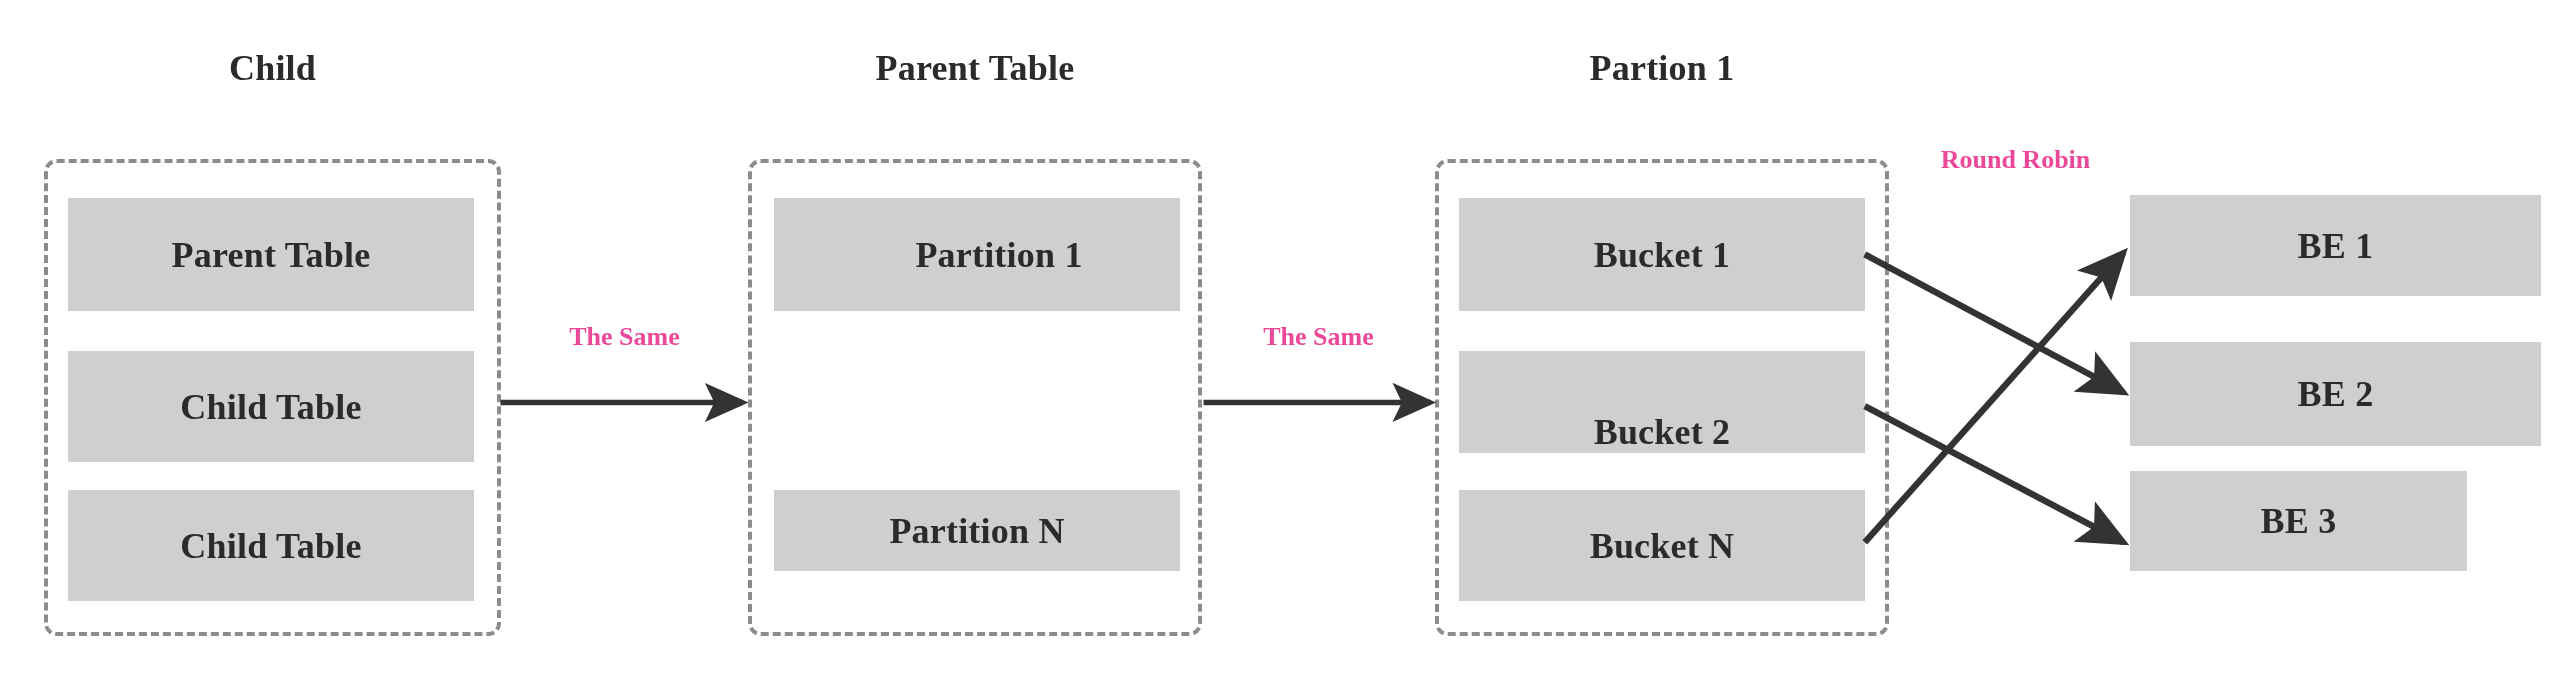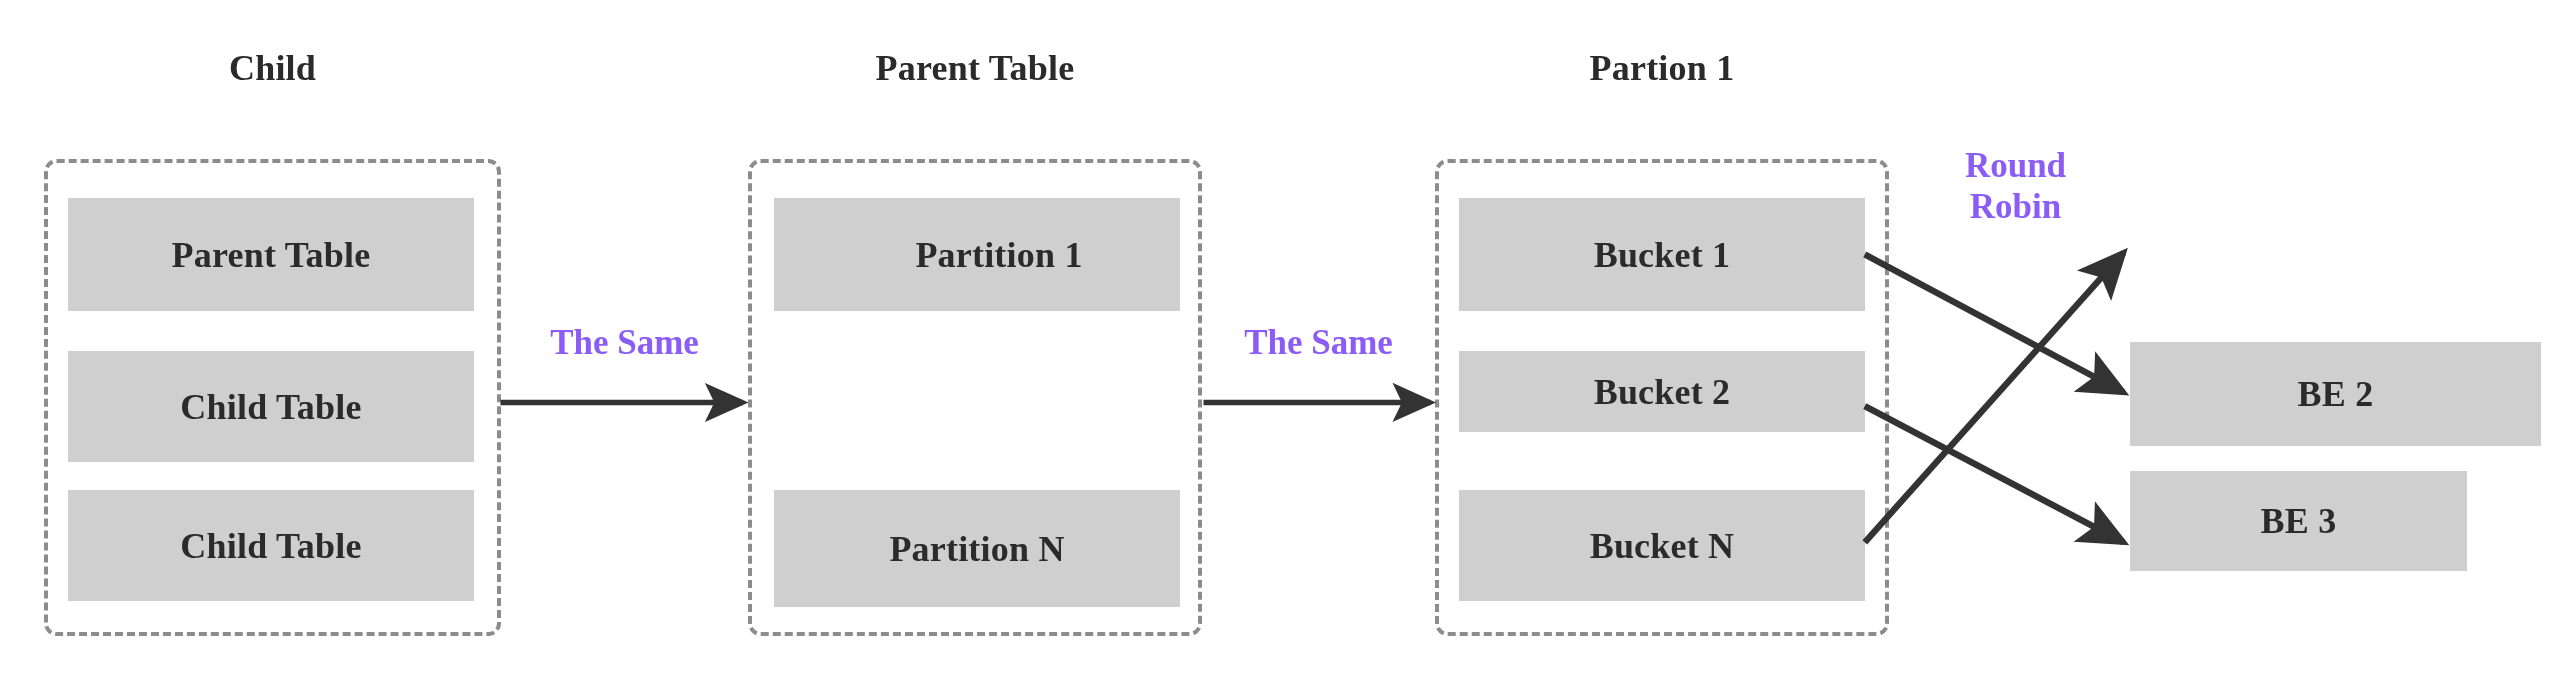--- a/index.html
+++ b/index.html
@@ -41,23 +41,23 @@
   }
   .item-box span {
     font-size: 36px;
     font-weight: bold;
     color: #2b2b2b;
     white-space: nowrap;
     letter-spacing: 0.2px;
   }
   .edge-label {
     position: absolute;
-    font-size: 35px;
+    font-size: 26px;
     font-weight: bold;
-    color: #8b5cf6;
+    color: #ec4899;
     text-align: center;
     white-space: nowrap;
     line-height: 1.18;
   }
   .edge-label.two-line {
     white-space: normal;
     width: 173px;
   }
   svg.arrows {
     position: absolute;
@@ -89,42 +89,45 @@
 
   <div class="edge-label" style="left:502px; top:322px; width:245px;">The Same</div>
 
   <div class="col-title" style="left:748px; top:47px; width:454px;">Parent Table</div>
 
   <div class="dashed-group" style="left:748px; top:159px; width:454px; height:477px;"></div>
 
   <div class="item-box" style="left:774px; top:198px; width:406px; height:113px;padding-left:44px;">
     <span>Partition 1</span>
   </div>
-  <div class="item-box" style="left:774px; top:490px; width:406px; height:117px;">
+  <div class="item-box" style="left:774px; top:490px; width:406px; height:81px;">
     <span>Partition N</span>
   </div>
 
   <div class="edge-label" style="left:1205px; top:322px; width:227px;">The Same</div>
 
   <div class="col-title" style="left:1435px; top:47px; width:454px;">Partion 1</div>
 
   <div class="dashed-group" style="left:1435px; top:159px; width:454px; height:477px;"></div>
 
   <div class="item-box" style="left:1459px; top:198px; width:406px; height:113px;">
     <span>Bucket 1</span>
   </div>
-  <div class="item-box" style="left:1459px; top:351px; width:406px; height:81px;">
+  <div class="item-box" style="left:1459px; top:351px; width:406px; height:102px;align-items:flex-end;">
     <span>Bucket 2</span>
   </div>
   <div class="item-box" style="left:1459px; top:490px; width:406px; height:111px;">
     <span>Bucket N</span>
   </div>
 
   <div class="edge-label two-line" style="left:1929px; top:145px; text-align:center;">Round Robin</div>
 
+  <div class="item-box" style="left:2130px; top:195px; width:411px; height:101px;">
+    <span>BE 1</span>
+  </div>
   <div class="item-box" style="left:2130px; top:342px; width:411px; height:104px;">
     <span>BE 2</span>
   </div>
   <div class="item-box" style="left:2130px; top:471px; width:337px; height:100px;">
     <span>BE 3</span>
   </div>
 
   <svg class="arrows" viewBox="0 0 2836 754">
     <defs>
       <marker id="head" viewBox="0 0 12 12" refX="10.5" refY="6" markerWidth="8" markerHeight="8" orient="auto-start-reverse">

